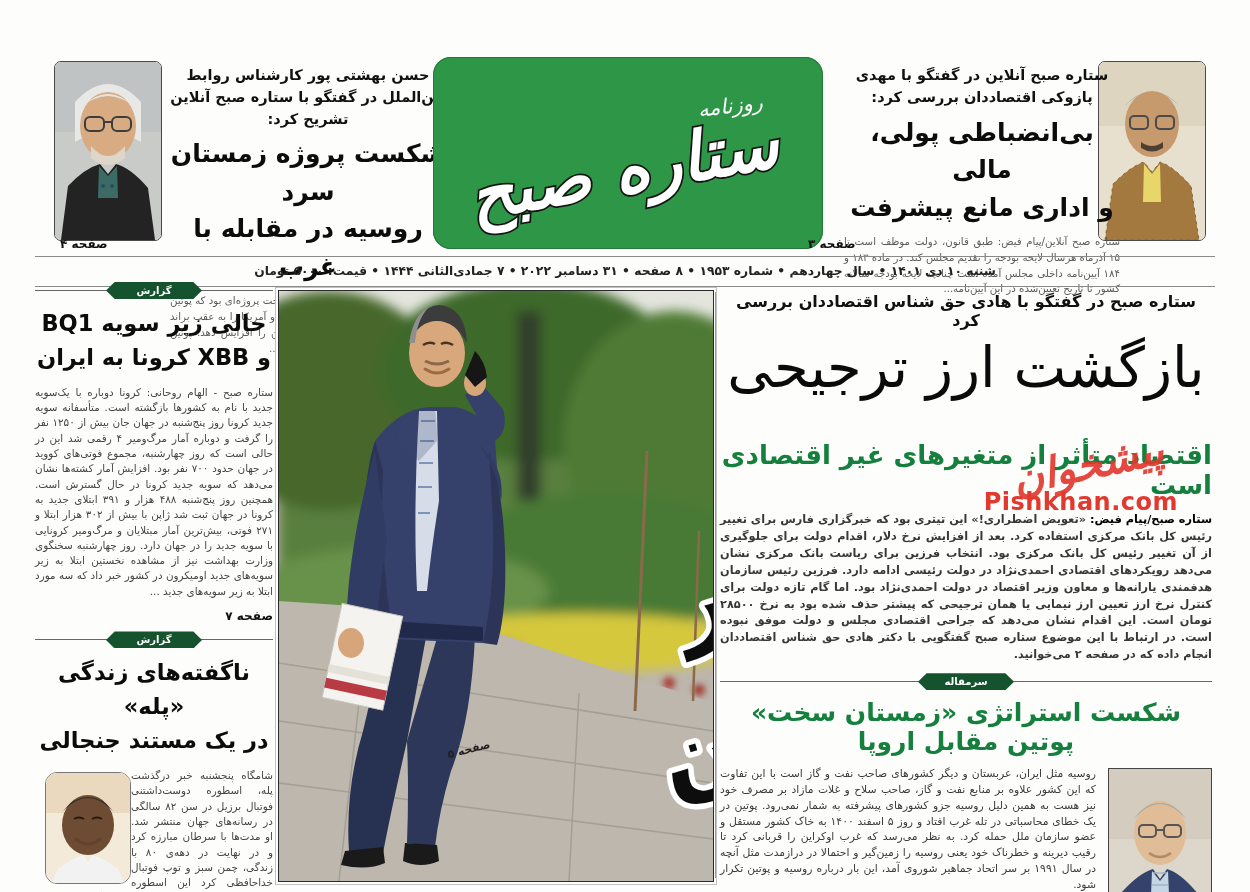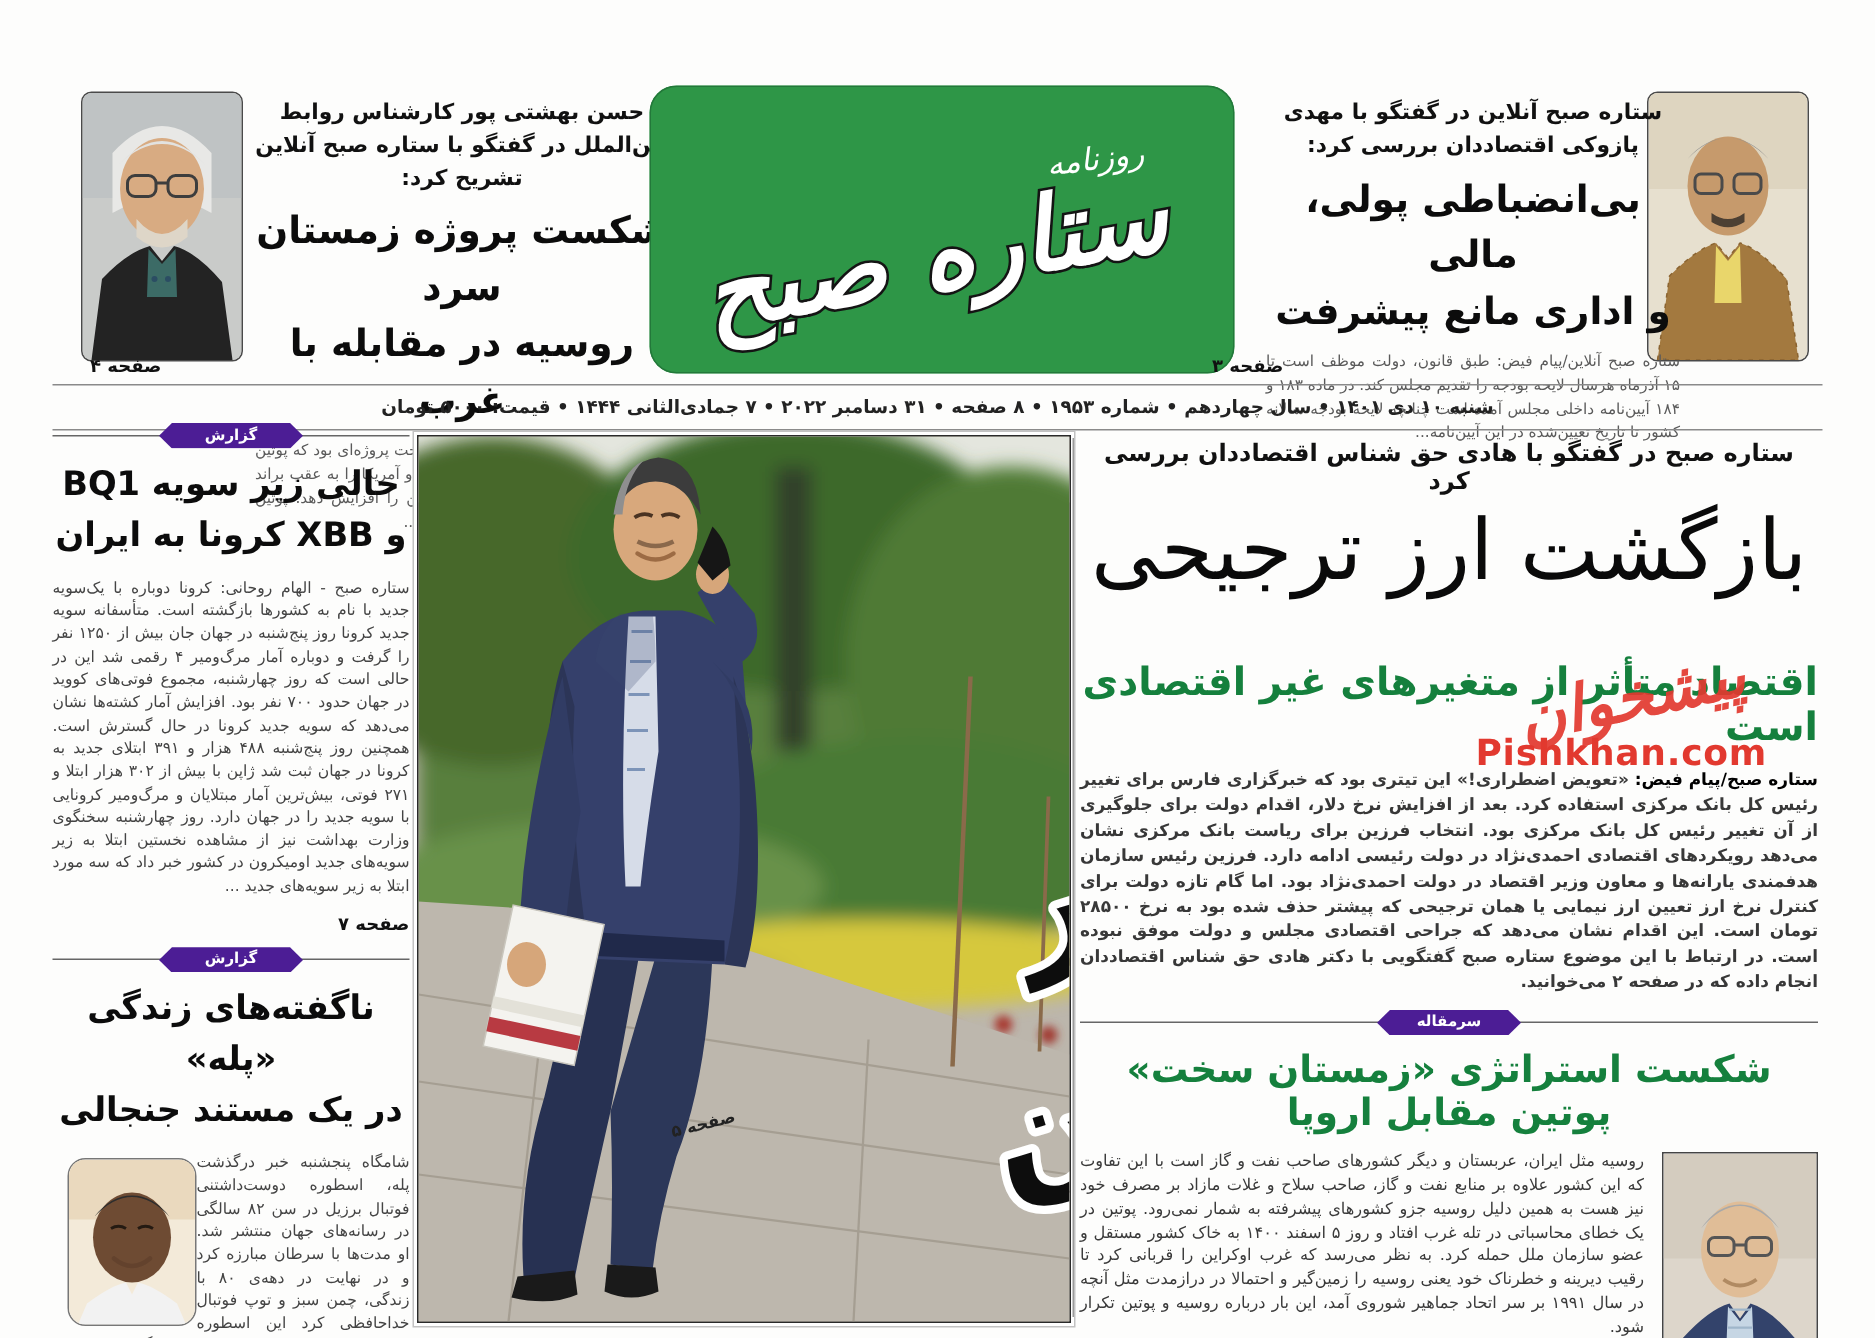--- a/index.html
+++ b/index.html
@@ -52,21 +52,21 @@
   
   .left-col{position:absolute;left:35px;top:276px;width:238px;}
   .right-col{position:absolute;left:720px;top:292px;width:492px;}
   .vrule{position:absolute;left:715px;top:292px;width:1px;height:586px;background:#9a9a9a;}
 
   
   .divider{position:relative;height:17px;margin:6px 0;}
   .divider::before{content:"";position:absolute;left:0;right:0;top:8px;border-top:1px solid #666;}
   .badge{
     position:relative;display:block;margin:0 auto;width:96px;height:17px;line-height:17px;
-    background:#4c1d95;color:#fff;font-size:10px;font-weight:bold;text-align:center;
+    background:#14532d;color:#fff;font-size:10px;font-weight:bold;text-align:center;
     clip-path:polygon(0 50%,9% 0,91% 0,100% 50%,91% 100%,9% 100%);
   }
 
   
   .lheadline{text-align:center;font-size:22.5px;font-weight:bold;color:#0c0c0c;line-height:1.5;margin:8px 0 6px;}
   .lbody{font-size:10.4px;color:#444;line-height:1.47;text-align:justify;}
   .lpage{margin:4px 0 8px;}
   .pele-photo{
     float:left;width:84px;height:110px;margin:4px 0 4px 10px;
     border:1px solid #777;border-radius:12px;overflow:hidden;background:#eee;

